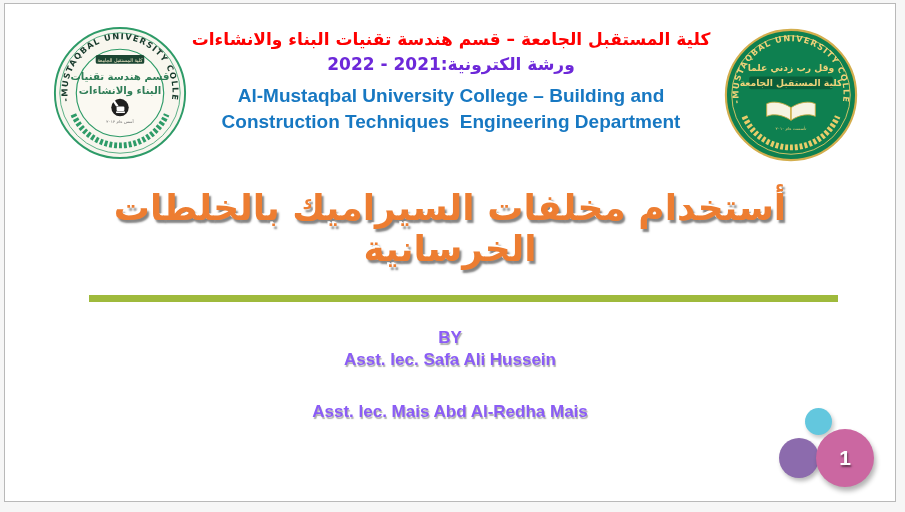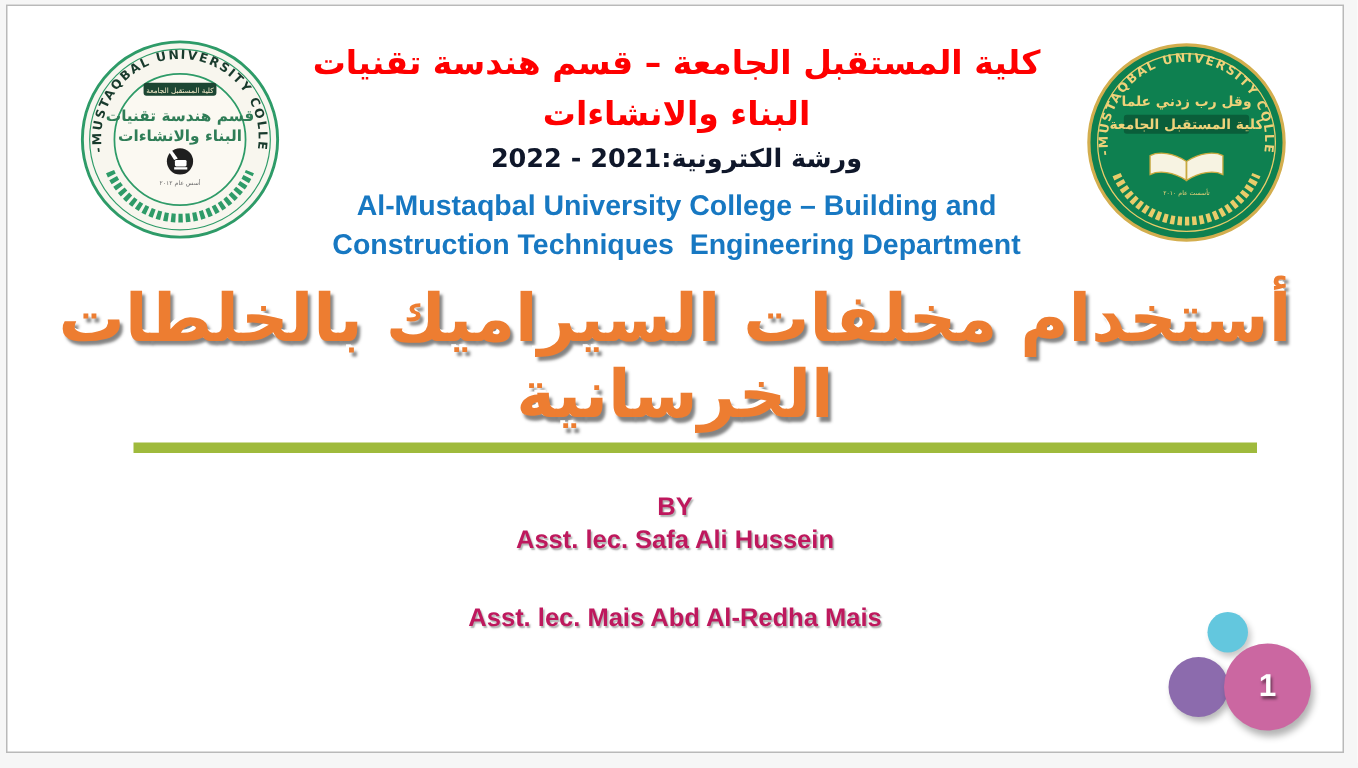--- a/index.html
+++ b/index.html
@@ -9,42 +9,42 @@
     background:#f6f6f6; overflow:hidden;
   }
   .stage { position:relative; width:905px; height:512px; }
   .slide {
     position:absolute; left:4px; top:3px; width:892px; height:499px;
     background:#ffffff; border:1px solid #b9b9b9; overflow:hidden;
   }
 
   
   .header { position:absolute; left:176px; top:22px; width:540px; text-align:center; }
-  .h-red   { font-family:"DejaVu Sans",sans-serif; font-weight:bold; font-size:22px; color:#fe0000; direction:rtl; line-height:1.55; }
-  .h-green { font-family:"DejaVu Sans",sans-serif; font-weight:bold; font-size:17px; color:#0f172a; direction:rtl; line-height:1.5; }
+  .h-red   { font-family:"DejaVu Sans",sans-serif; font-weight:bold; font-size:17px; color:#fe0000; direction:rtl; line-height:1.55; }
+  .h-green { font-family:"DejaVu Sans",sans-serif; font-weight:bold; font-size:17px; color:#6d28d9; direction:rtl; line-height:1.5; }
   .h-blue  { font-weight:bold; font-size:19px; color:#1778c2; line-height:26px; margin-top:5px; white-space:pre-wrap; }
 
   
   .logo { position:absolute; width:136px; height:136px; }
   .logo-left  { left:47px;  top:21px; }
   .logo-right { left:718px; top:23px; }
 
   
   .slide-title {
     position:absolute; left:30px; right:30px; top:183px; text-align:center;
     direction:rtl; font-family:"DejaVu Sans",sans-serif; font-weight:bold;
-    font-size:44px; color:#ed7d31;
+    font-size:36px; color:#ed7d31;
     text-shadow:-2px -2px 0 #ffffff, -1px -1px 0 #ffffff, 2px 3px 2px rgba(110,110,110,0.85);
   }
 
   .divider { position:absolute; left:84px; top:291px; width:749px; height:7px; background:#9fba3c; }
 
   .credit {
     position:absolute; left:0; width:100%; text-align:center;
-    font-weight:bold; font-size:17px; color:#be185d;
+    font-weight:bold; font-size:17px; color:#8b5cf6;
     text-shadow:1px 1.5px 1px rgba(110,110,110,0.55);
   }
   .by      { top:324px; }
   .author1 { top:346px; }
   .author2 { top:398px; }
 
   
   .circle { position:absolute; border-radius:50%; }
   .c-teal   { left:800px; top:404px; width:27px; height:27px; background:#63c7de; box-shadow:2px 3px 4px rgba(0,0,0,0.22); z-index:1; }
   .c-purple { left:774px; top:434px; width:40px; height:40px; background:#8c6bad; box-shadow:2px 3px 4px rgba(0,0,0,0.28); z-index:2; }

